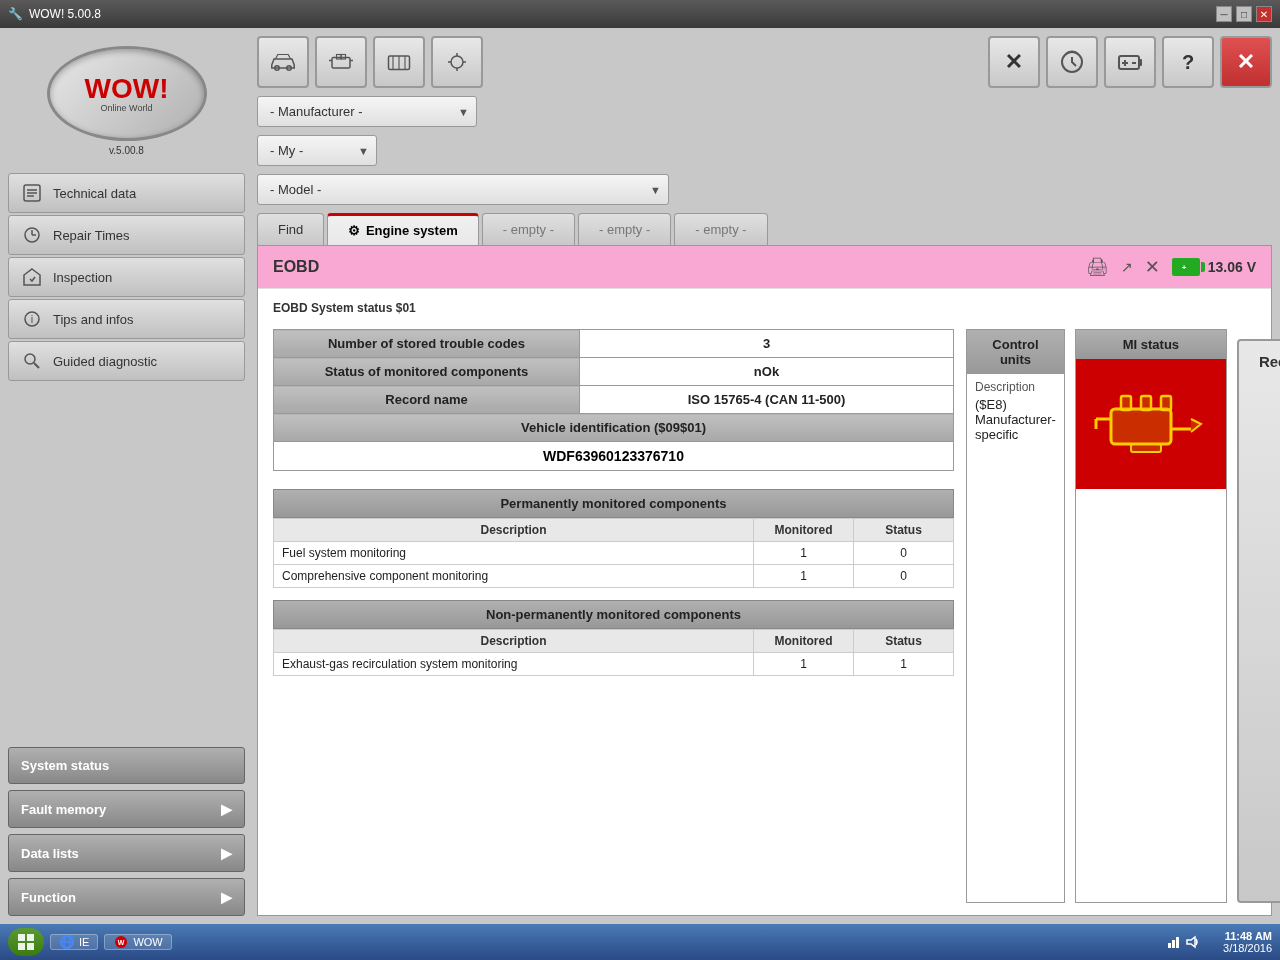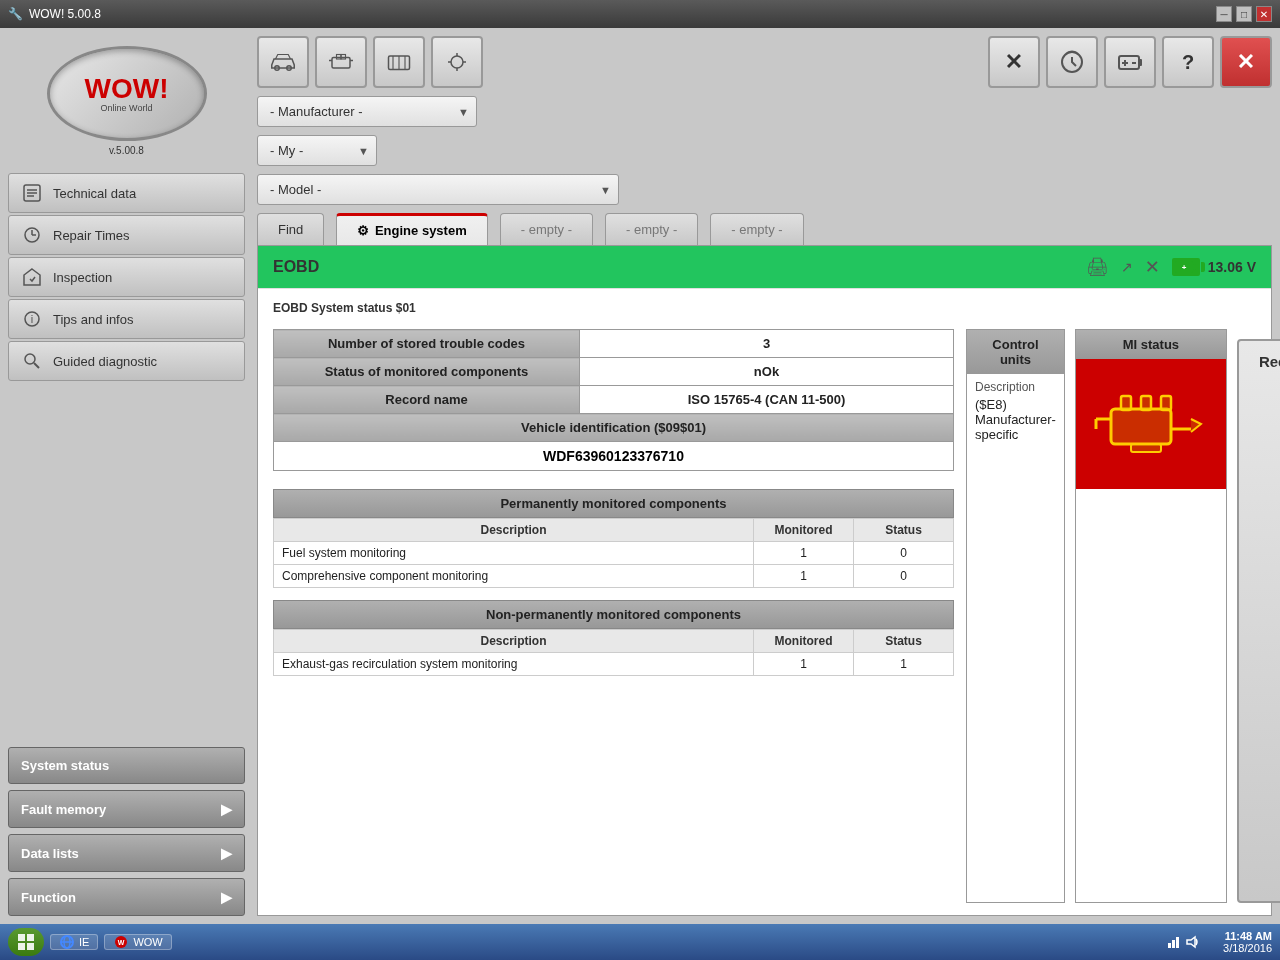--- a/index.html
+++ b/index.html
@@ -180,26 +180,26 @@
     }
     .dropdown-arrow {
       position: absolute;
       right: 8px;
       pointer-events: none;
       color: #555;
       font-size: 11px;
     }
     .dropdown-manufacturer { width: 220px; }
     .dropdown-my { width: 120px; }
-    .dropdown-model { width: 362px; justify-content: center; }
+    .dropdown-model { width: 412px; justify-content: center; }
 
     
     .tabs-row {
       display: flex;
-      gap: 12px;
+      gap: 3px;
       padding-bottom: 0;
     }
     .tab {
       background: linear-gradient(to bottom, #e0e0e0, #c8c8c8);
       border: 1px solid #999;
       border-bottom: none;
       padding: 7px 20px;
       cursor: pointer;
       font-size: 13px;
       color: #333;
@@ -221,21 +221,21 @@
     
     .content-panel {
       background: white;
       border: 1px solid #999;
       flex: 1;
       display: flex;
       flex-direction: column;
       padding: 0;
     }
     .content-header {
-      background: #22c55e;
+      background: #f9a8d4;
       padding: 10px 15px;
       display: flex;
       align-items: center;
       justify-content: space-between;
       border-bottom: 1px solid #e0e0e0;
     }
     .content-title { font-size: 16px; font-weight: bold; color: #333; }
     .header-controls { display: flex; align-items: center; gap: 12px; }
     .header-icon-btn {
       cursor: pointer;

